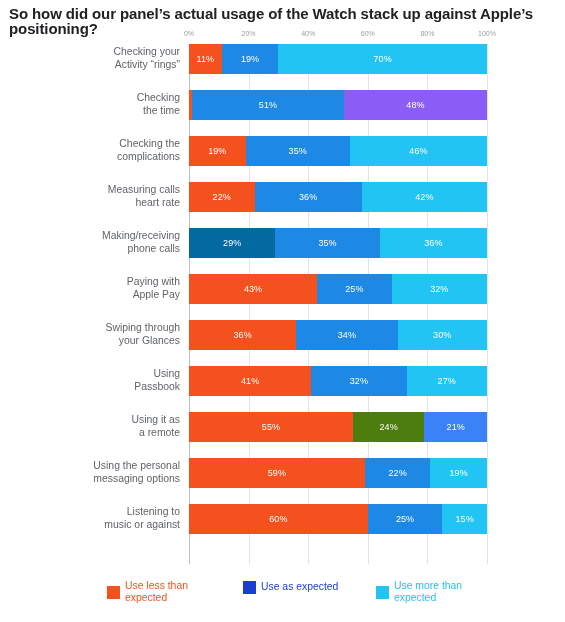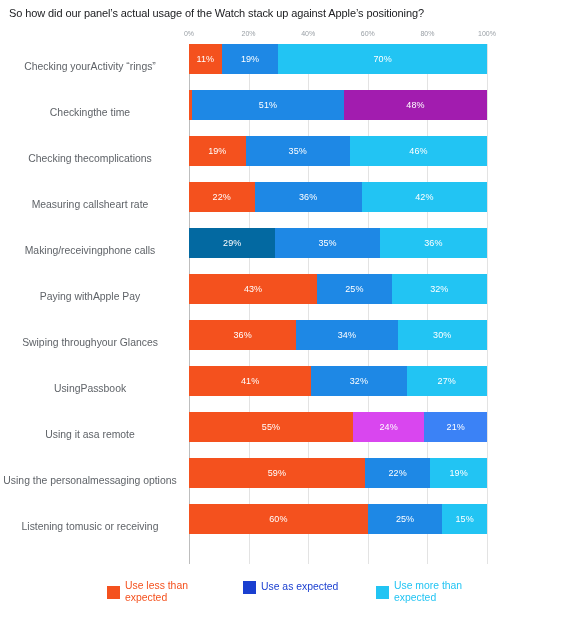--- a/index.html
+++ b/index.html
@@ -21,22 +21,22 @@
     height: 622px;
     box-sizing: border-box;
   }
 
   
   .chart-title {
     position: absolute;
     left: 9px;
     top: 6px;
     width: 550px;
-    font-size: 11px;
-    font-weight: normal;
+    font-size: 15px;
+    font-weight: bold;
     color: #202124;
     letter-spacing: -0.1px;
     line-height: 15px;
   }
 
   
   
   .plot {
     position: absolute;
     left: 189px;
@@ -92,21 +92,21 @@
     height: 46px;
   }
   .row-label {
     position: absolute;
     right: 100%;
     margin-right: 9px;
     top: 0;
     width: 180px;
     height: 30px;
     display: flex;
-    flex-direction: row;
+    flex-direction: column;
     align-items: flex-end;
     justify-content: center;
     text-align: right;
     font-size: 10.4px;
     line-height: 12.6px;
     color: #5f6368;
     white-space: nowrap;
   }
   .bar {
     position: absolute;
@@ -202,21 +202,21 @@
         <div class="row">
           <div class="row-label">
             <span>Checking</span>
             <span>the time</span>
           </div>
           <div class="bar" style="width: 298px;">
             <div class="seg" style="width: 1%; background: rgb(244, 81, 30);"></div>
             <div class="seg" style="width: 51%; background: rgb(30, 136, 229);">
               <span class="seg-label">51%</span>
             </div>
-            <div class="seg" style="width: 48%; background: #a21caf;">
+            <div class="seg" style="width: 48%; background: #8b5cf6;">
               <span class="seg-label">48%</span>
             </div>
           </div>
         </div>
         <div class="row">
           <div class="row-label">
             <span>Checking the</span>
             <span>complications</span>
           </div>
           <div class="bar" style="width: 298px;">
@@ -318,21 +318,21 @@
         </div>
         <div class="row">
           <div class="row-label">
             <span>Using it as</span>
             <span>a remote</span>
           </div>
           <div class="bar" style="width: 298px;">
             <div class="seg" style="width: 55%; background: rgb(244, 81, 30);">
               <span class="seg-label">55%</span>
             </div>
-            <div class="seg" style="width: 24%; background: #d946ef;">
+            <div class="seg" style="width: 24%; background: #4d7c0f;">
               <span class="seg-label">24%</span>
             </div>
             <div class="seg" style="width: 21%; background: #3b82f6;">
               <span class="seg-label">21%</span>
             </div>
           </div>
         </div>
         <div class="row">
           <div class="row-label">
             <span>Using the personal</span>
@@ -346,21 +346,21 @@
               <span class="seg-label">22%</span>
             </div>
             <div class="seg" style="width: 19%; background: rgb(34, 196, 243);">
               <span class="seg-label">19%</span>
             </div>
           </div>
         </div>
         <div class="row">
           <div class="row-label">
             <span>Listening to</span>
-            <span>music or receiving</span>
+            <span>music or against</span>
           </div>
           <div class="bar" style="width: 298px;">
             <div class="seg" style="width: 60%; background: rgb(244, 81, 30);">
               <span class="seg-label">60%</span>
             </div>
             <div class="seg" style="width: 25%; background: rgb(30, 136, 229);">
               <span class="seg-label">25%</span>
             </div>
             <div class="seg" style="width: 15%; background: rgb(34, 196, 243);">
               <span class="seg-label">15%</span>

